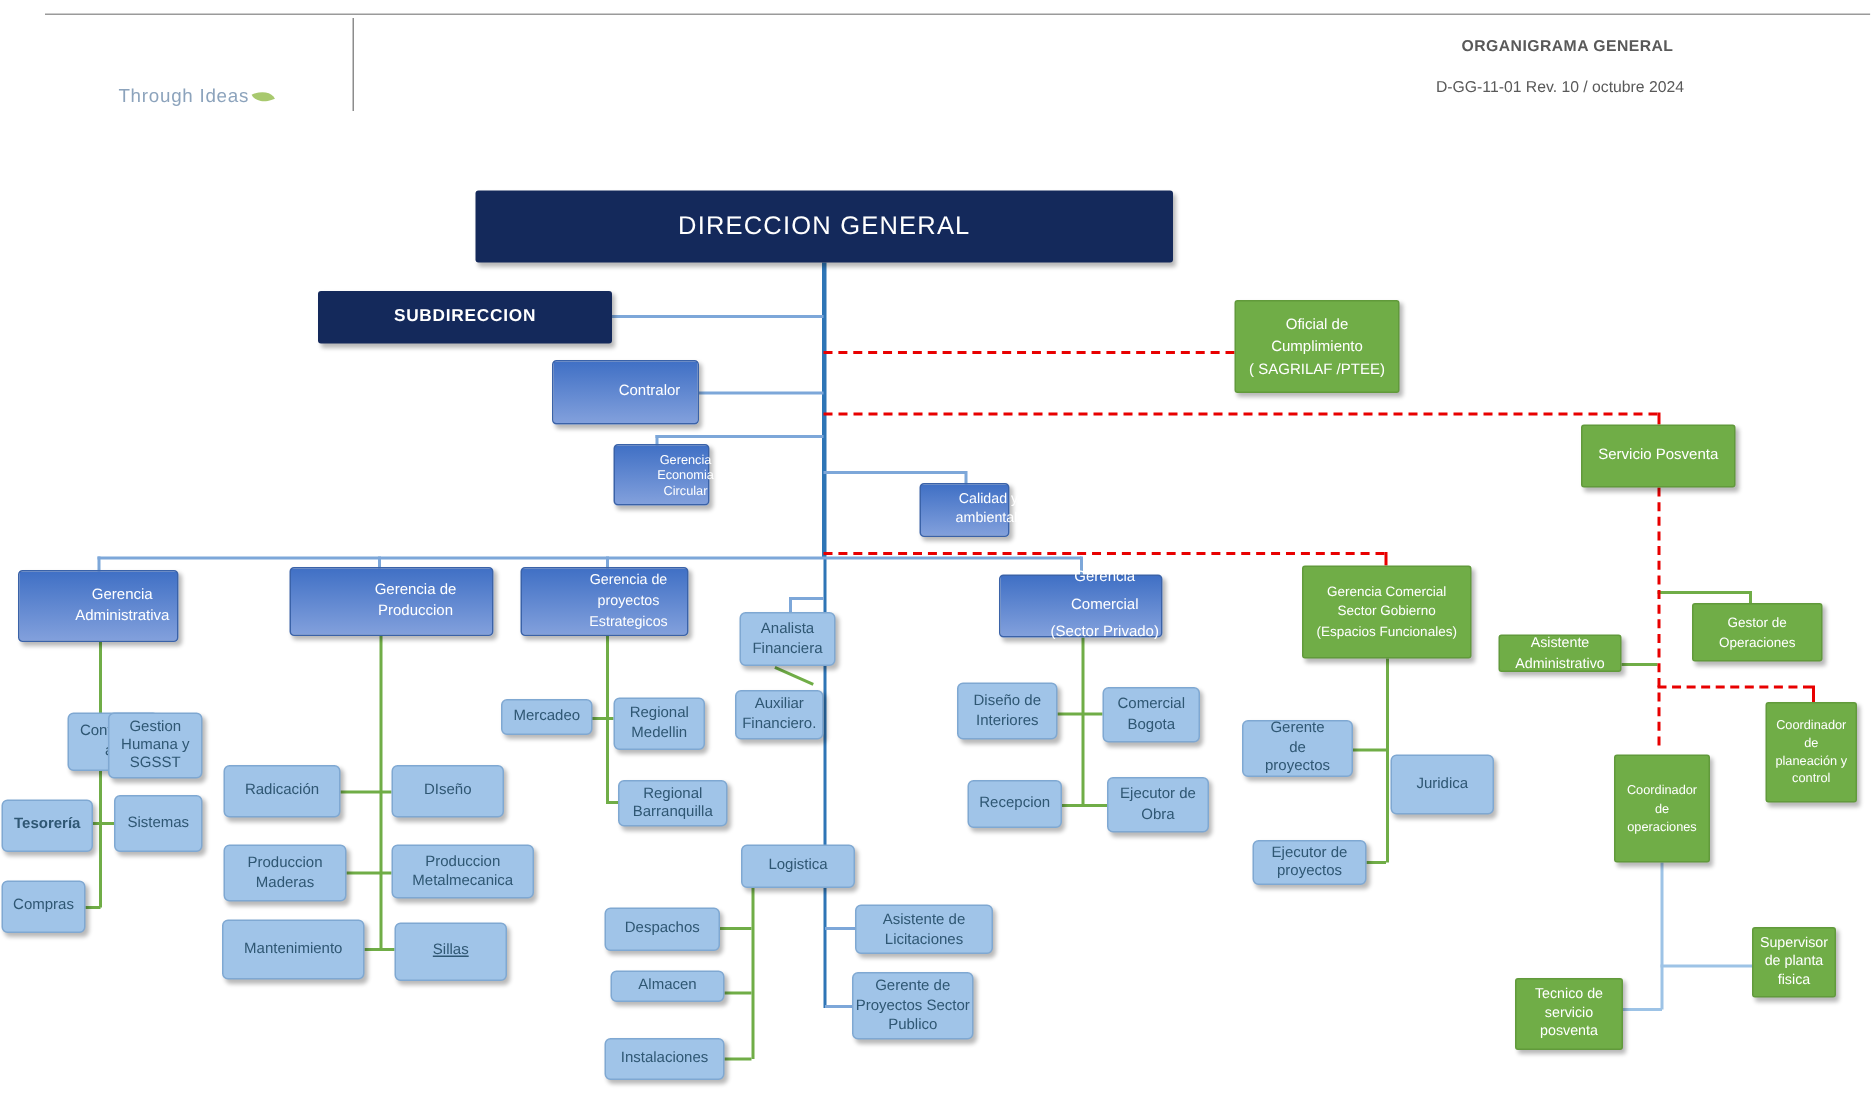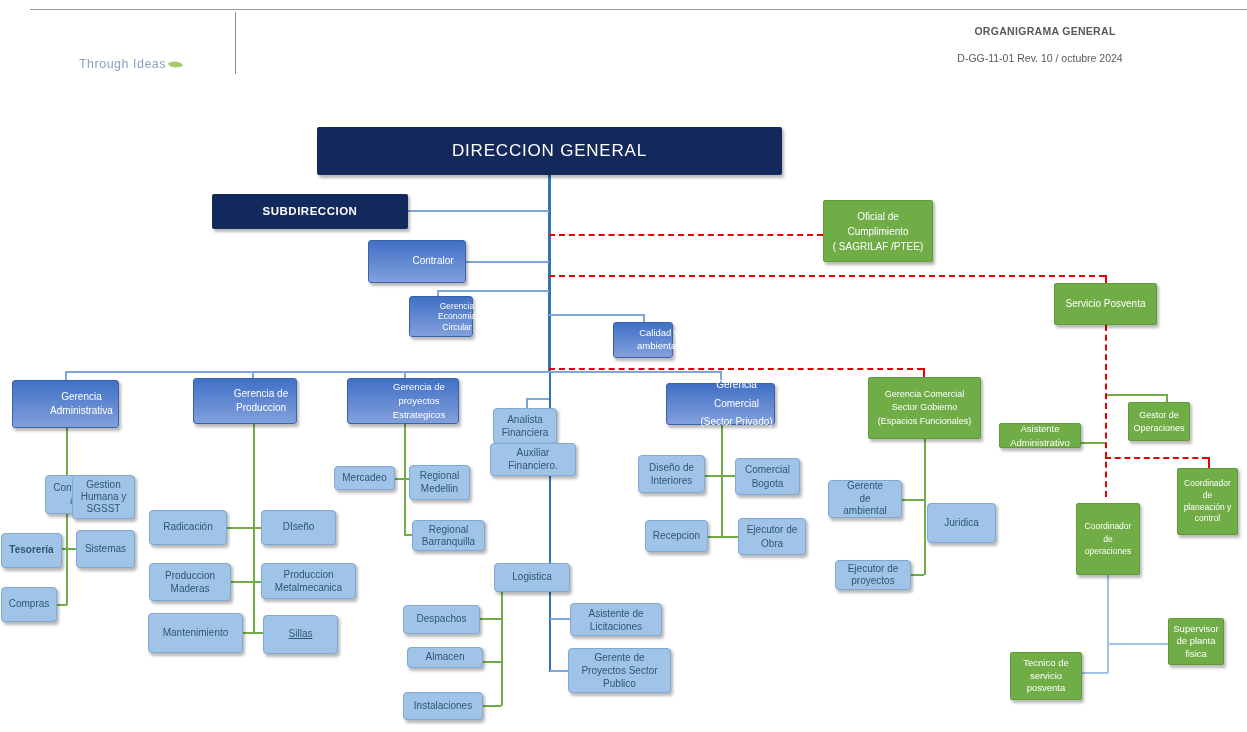--- a/index.html
+++ b/index.html
@@ -109,32 +109,32 @@
 Economia
 Circular</div>
       <div class="node gradblue" style="left: 613px; top: 322px; width: 60px; height: 36px; font-size: 9.5px; line-height: 1.35;">Calidad y
 ambiental.</div>
       <div class="node green" style="left: 823px; top: 200px; width: 110px; height: 62px; font-size: 10px; line-height: 1.5; text-align: center;">Oficial de
 Cumplimiento
 ( SAGRILAF /PTEE)</div>
       <div class="node green" style="left: 1054px; top: 283px; width: 103px; height: 42px; font-size: 10px;">Servicio Posventa</div>
       <div class="node gradblue" style="left: 12px; top: 380px; width: 107px; height: 48px; font-size: 10px; line-height: 1.45;">Gerencia
 Administrativa</div>
-      <div class="node gradblue" style="left: 193px; top: 378px; width: 104px; height: 46px; font-size: 10px; line-height: 1.45;">Gerencia de
+      <div class="node gradblue" style="left: 193px; top: 378px; width: 136px; height: 46px; font-size: 10px; line-height: 1.45;">Gerencia de
 Produccion</div>
       <div class="node gradblue" style="left: 347px; top: 378px; width: 112px; height: 46px; font-size: 9.5px; line-height: 1.45;">Gerencia de proyectos
 Estrategicos</div>
       <div class="node gradblue" style="left: 666px; top: 383px; width: 109px; height: 42px; font-size: 10px; line-height: 1.85;">Gerencia Comercial
 (Sector Privado)</div>
       <div class="node green" style="left: 868px; top: 377px; width: 113px; height: 62px; font-size: 9px; line-height: 1.5;">Gerencia Comercial
 Sector Gobierno
 (Espacios Funcionales)</div>
       <div class="node green" style="left: 999px; top: 423px; width: 82px; height: 25px; font-size: 9.5px; line-height: 1.4;">Asistente
 Administrativo</div>
-      <div class="node green" style="left: 1128px; top: 402px; width: 62px; height: 39px; font-size: 9px; line-height: 1.4;">Gestor de
+      <div class="node green" style="left: 1128px; top: 402px; width: 87px; height: 39px; font-size: 9px; line-height: 1.4;">Gestor de
 Operaciones</div>
       <div class="node green" style="left: 1177px; top: 468px; width: 61px; height: 67px; font-size: 8.5px; line-height: 1.4;">Coordinador
 de
 planeación y
 control</div>
       <div class="node green" style="left: 1076px; top: 503px; width: 64px; height: 72px; font-size: 8.5px; line-height: 1.5;">Coordinador
 de
 operaciones</div>
       <div class="node green" style="left: 1168px; top: 618px; width: 56px; height: 47px; font-size: 9.5px; line-height: 1.3;">Supervisor
 de planta
@@ -158,38 +158,38 @@
 Metalmecanica</div>
       <div class="node lightblue" style="left: 148px; top: 613px; width: 95px; height: 40px; font-size: 10px;">Mantenimiento</div>
       <div class="node lightblue" style="left: 263px; top: 615px; width: 75px; height: 39px; font-size: 10px; text-decoration: underline;">Sillas</div>
       <div class="node lightblue" style="left: 334px; top: 466px; width: 61px; height: 24px; font-size: 10px;">Mercadeo</div>
       <div class="node lightblue" style="left: 409px; top: 465px; width: 61px; height: 35px; font-size: 10px; line-height: 1.25;">Regional
 Medellin</div>
       <div class="node lightblue" style="left: 412px; top: 520px; width: 73px; height: 31px; font-size: 10px; line-height: 1.2;">Regional
 Barranquilla</div>
       <div class="node lightblue" style="left: 493px; top: 408px; width: 64px; height: 36px; font-size: 10px; line-height: 1.3;">Analista
 Financiera</div>
-      <div class="node lightblue" style="left: 490px; top: 443px; width: 86px; height: 33px; font-size: 10px; line-height: 1.25;">Auxiliar
+      <div class="node lightblue" style="left: 490px; top: 460px; width: 59px; height: 33px; font-size: 10px; line-height: 1.25;">Auxiliar
 Financiero.</div>
       <div class="node lightblue" style="left: 464px; top: 563px; width: 76px; height: 29px; font-size: 10px; margin-left: 30px;">Logistica</div>
       <div class="node lightblue" style="left: 403px; top: 605px; width: 77px; height: 29px; font-size: 10px;">Despachos</div>
       <div class="node lightblue" style="left: 407px; top: 647px; width: 76px; height: 21px; font-size: 10px;">Almacen</div>
       <div class="node lightblue" style="left: 403px; top: 692px; width: 80px; height: 28px; font-size: 10px;">Instalaciones</div>
       <div class="node lightblue" style="left: 570px; top: 603px; width: 92px; height: 33px; font-size: 10px; line-height: 1.3;">Asistente de
 Licitaciones</div>
-      <div class="node lightblue" style="left: 568px; top: 648px; width: 103px; height: 45px; font-size: 10px; line-height: 1.3;">Gerente de
+      <div class="node lightblue" style="left: 568px; top: 648px; width: 81px; height: 45px; font-size: 10px; line-height: 1.3;">Gerente de
 Proyectos Sector
 Publico</div>
       <div class="node lightblue" style="left: 638px; top: 455px; width: 67px; height: 38px; font-size: 10px; line-height: 1.35;">Diseño de
 Interiores</div>
       <div class="node lightblue" style="left: 735px; top: 458px; width: 65px; height: 37px; font-size: 10px; line-height: 1.35;">Comercial
 Bogota</div>
       <div class="node lightblue" style="left: 645px; top: 520px; width: 63px; height: 32px; font-size: 10px;">Recepcion</div>
       <div class="node lightblue" style="left: 738px; top: 518px; width: 68px; height: 37px; font-size: 10px; line-height: 1.35;">Ejecutor de
 Obra</div>
       <div class="node lightblue" style="left: 828px; top: 480px; width: 74px; height: 38px; font-size: 10px; line-height: 1.25;">Gerente
 de
-ambiental</div>
+proyectos</div>
       <div class="node lightblue" style="left: 927px; top: 503px; width: 69px; height: 40px; font-size: 10px;">Juridica</div>
       <div class="node lightblue" style="left: 835px; top: 560px; width: 76px; height: 30px; font-size: 10px; line-height: 1.2;">Ejecutor de
 proyectos</div>
     </div>
 </div>
 
 </body></html>

